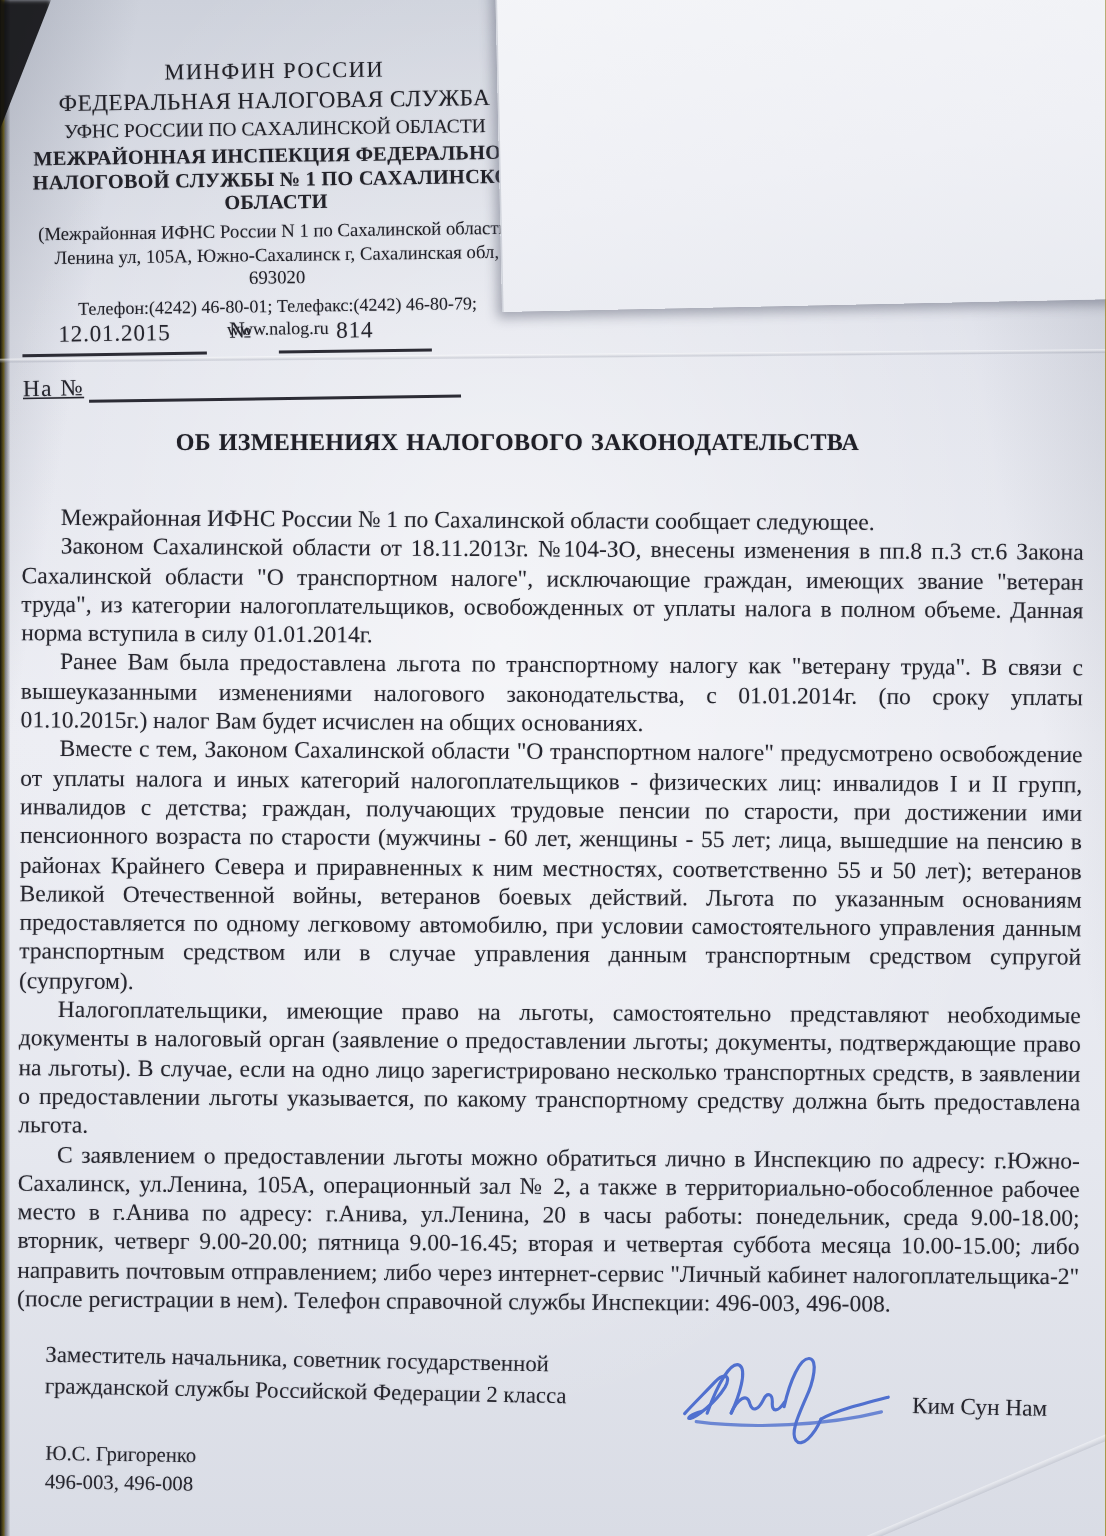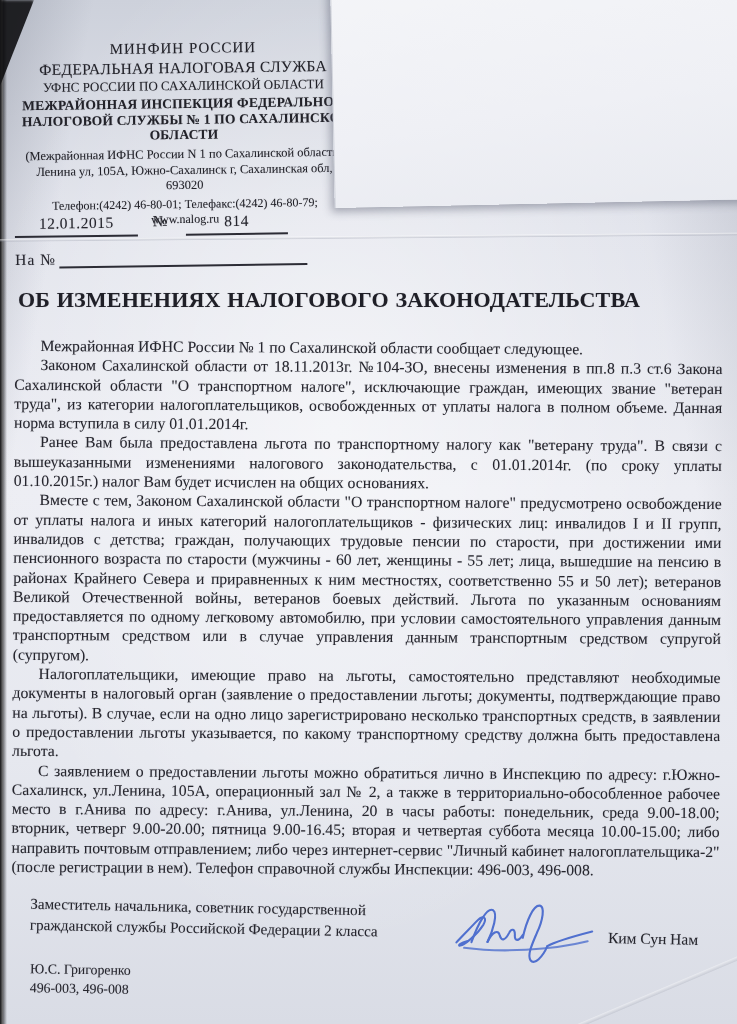--- a/index.html
+++ b/index.html
@@ -1,17 +1,17 @@
 <!DOCTYPE html>
 <html><head>
 <meta charset="utf-8">
 <style>
   html,body{margin:0;padding:0;}
   body{width:737px;height:1024px;background:#0a0a0c;font-family:"Liberation Serif", serif;}
-  .stage{position:relative;width:737px;height:1024px;overflow:hidden;background:#ffffff;}
+  .stage{position:relative;width:737px;height:1024px;overflow:hidden;background:#fde047;}
 
   
   .paper{
     position:absolute;left:3px;top:0;right:0;bottom:0;
     background:
       radial-gradient(ellipse at 45% 42%, rgba(255,255,255,0.50), rgba(255,255,255,0) 62%),
       linear-gradient(100deg, rgba(110,116,132,0.30), rgba(110,116,132,0) 10%),
       linear-gradient(260deg, rgba(110,116,132,0.22), rgba(110,116,132,0) 14%),
       linear-gradient(180deg, #cdd1db 0%, #e2e4ec 22%, #ecedf3 48%, #e6e8ef 74%, #d9dce5 100%);
   }
@@ -56,26 +56,26 @@
 
   
   .ref-block{position:absolute;left:15px;top:212px;width:300px;transform:rotate(-0.8deg);}
   .ref-row{display:flex;align-items:flex-end;}
   .ref-cell{border-bottom:2px solid #2c2c35;text-align:center;padding-bottom:3px;
     font-size:15.5px;letter-spacing:0.5px;}
   .ref-date{width:123px;}
   .ref-nosign{margin-left:15px;font-size:15.5px;padding-bottom:6px;}
   .ref-num{width:102px;margin-left:18px;}
   .reply-row{margin-top:13px;width:292px;}
-  .reply-label{font-size:15.5px;letter-spacing:1px;white-space:nowrap;}
+  .reply-label{font-size:15.5px;letter-spacing:1px;white-space:nowrap;text-decoration:underline;}
   .reply-line{flex:1;border-bottom:2px solid #2c2c35;margin-left:3px;}
 
   
-  .doc-title{position:absolute;left:14px;top:287px;width:630px;text-align:center;
-    font-weight:bold;font-size:22px;letter-spacing:0.2px;word-spacing:1px;color:#1f1f27;}
+  .doc-title{position:absolute;left:30px;top:287px;width:630px;text-align:center;
+    font-weight:bold;font-size:16px;letter-spacing:0.2px;word-spacing:1px;color:#1f1f27;}
 
   
   .body-text{position:absolute;left:13px;top:338px;width:708px;
     font-size:15.7px;line-height:19.3px;text-align:justify;color:#26262e;
     transform:rotate(0.35deg);}
   .body-text p{margin:0;text-indent:26px;}
 
   
   .sign-position{position:absolute;left:30px;top:897px;width:440px;
     font-size:15.2px;line-height:21px;transform:rotate(1.1deg);color:#26262e;}

